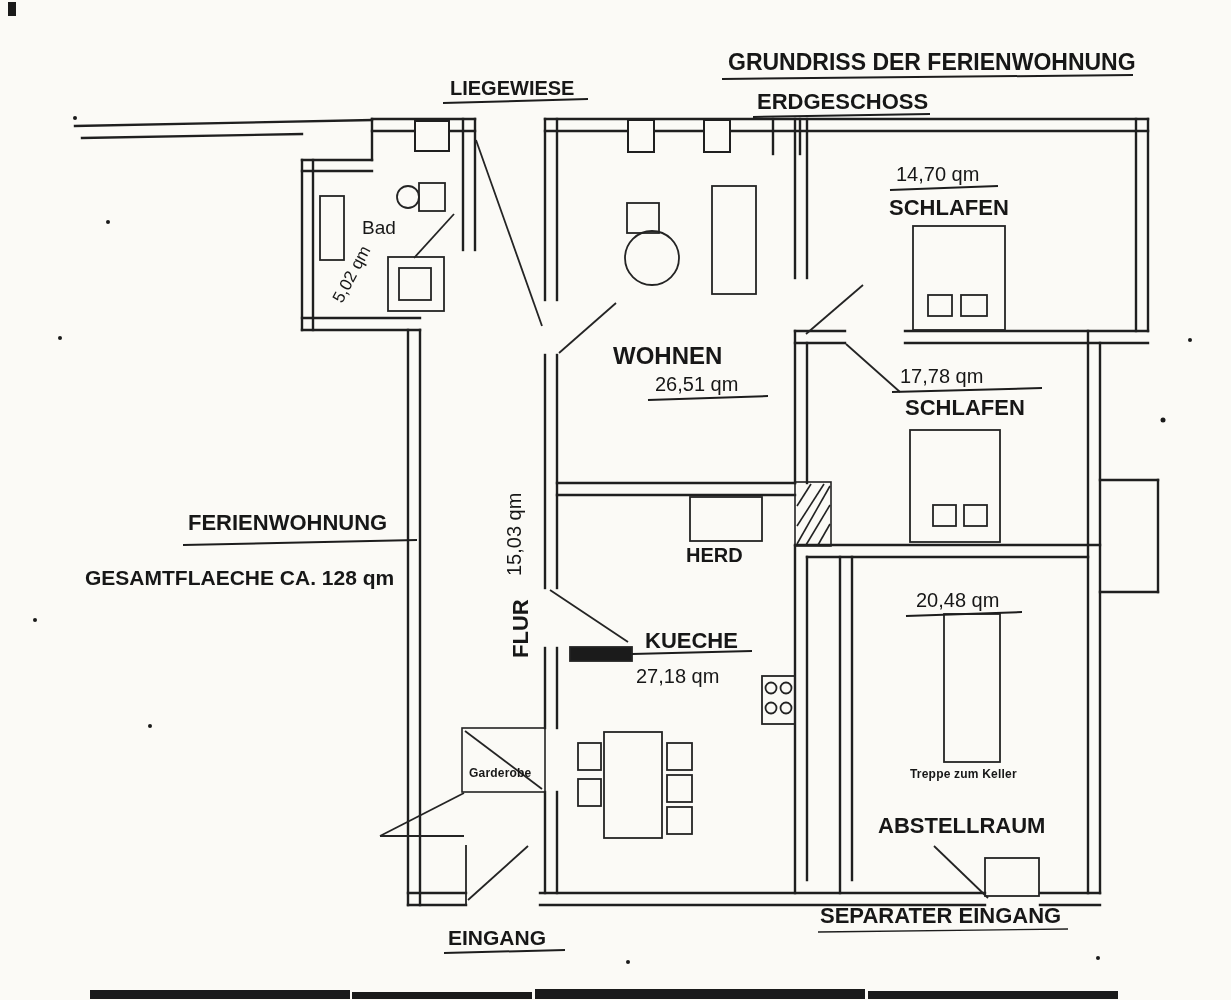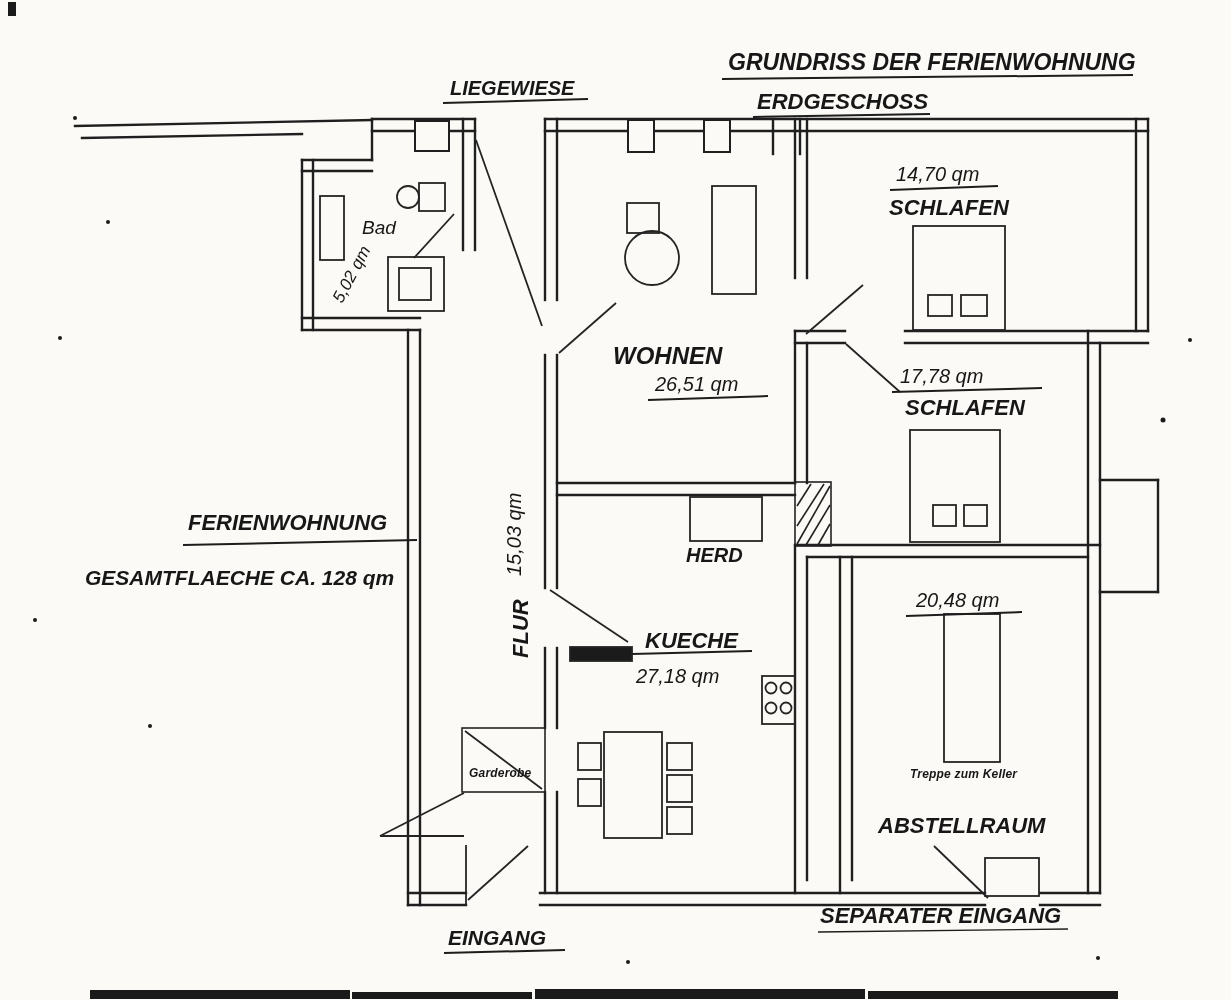--- a/index.html
+++ b/index.html
@@ -1,21 +1,21 @@
 <!DOCTYPE html>
 <html><head>
 <meta charset="utf-8">
 <style>
   html,body{margin:0;padding:0;}
   body{
     width:1231px;height:1000px;overflow:hidden;
     background:#fbfaf6;
     font-family:"Liberation Sans", sans-serif;
   }
-  .page{position:relative;width:1231px;height:1000px;font-style:italic;}
+  .page{position:relative;width:1231px;height:1000px;}
   svg{position:absolute;left:0;top:0;}
   text{fill:#171717;}
   .t-bold{font-weight:700;}
   .t-semi{font-weight:600;}
   .t-reg{font-weight:400;}
   .t-small{font-weight:700;letter-spacing:.2px;}
 </style>
 </head>
 <body>
 

